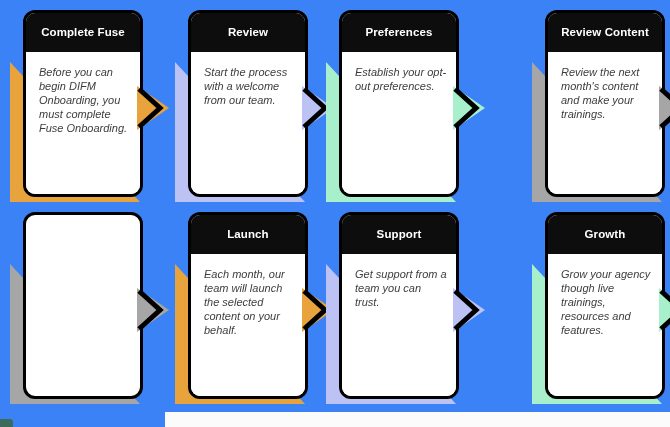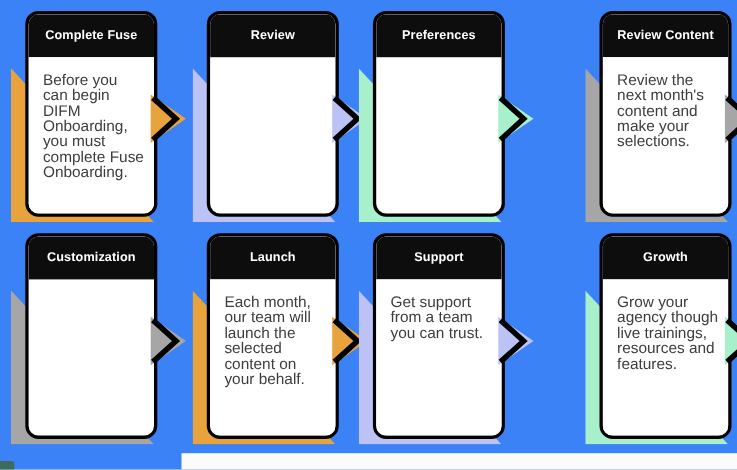--- a/index.html
+++ b/index.html
@@ -110,24 +110,25 @@
     white-space: nowrap;
   }
 
   .card-body {
     flex: 1 1 auto;
     background: #ffffff;
     padding: 13px 9px 8px 13px;
     box-sizing: border-box;
   }
   .card-text {
-    font-size: 14px;
+    font-size: 11px;
     line-height: 14px;
     color: #3d3d3d;
     margin: 0;
+    font-style: italic;
   }
 
   
   .chevron {
     position: absolute;
     left: 127px;
     top: 74px;
     width: 38px;
     height: 48px;
   }
@@ -156,69 +157,72 @@
             <polyline points="4,5 25,24 4,43" fill="none" stroke="#000000" stroke-width="5" stroke-linejoin="miter" stroke-linecap="butt"></polyline>
           </svg>
         </div>
       </div>
       <div class="cell cell-1">
         <div class="tri-shadow" style="background: rgb(189, 194, 245);"></div>
         <div class="card">
           <div class="card-header">
             <div class="card-title">Review</div>
           </div>
+          <div class="card-body">
+            <p class="card-text">Start the process with a welcome from our team.</p>
+          </div>
         </div>
         <div class="chevron">
           <svg width="38" height="48" viewBox="0 0 38 48" xmlns="http://www.w3.org/2000/svg">
             <path d="M2 2 L34 24 L2 46 Z" fill="#BDC2F5"></path>
             <polyline points="4,5 25,24 4,43" fill="none" stroke="#000000" stroke-width="5" stroke-linejoin="miter" stroke-linecap="butt"></polyline>
           </svg>
         </div>
       </div>
       <div class="cell cell-2">
         <div class="tri-shadow" style="background: rgb(168, 239, 203);"></div>
         <div class="card">
           <div class="card-header">
             <div class="card-title">Preferences</div>
           </div>
+          <div class="card-body">
+            <p class="card-text">Establish your opt-out preferences.</p>
+          </div>
         </div>
         <div class="chevron">
           <svg width="38" height="48" viewBox="0 0 38 48" xmlns="http://www.w3.org/2000/svg">
             <path d="M2 2 L34 24 L2 46 Z" fill="#A8EFCB"></path>
             <polyline points="4,5 25,24 4,43" fill="none" stroke="#000000" stroke-width="5" stroke-linejoin="miter" stroke-linecap="butt"></polyline>
           </svg>
         </div>
       </div>
       <div class="cell cell-3">
         <div class="tri-shadow" style="background: rgb(166, 166, 166);"></div>
         <div class="card">
           <div class="card-header">
             <div class="card-title">Review Content</div>
           </div>
           <div class="card-body">
-            <p class="card-text">Review the next month's content and make your selections.</p>
+            <p class="card-text">Review the next month's content and make your trainings.</p>
           </div>
         </div>
         <div class="chevron">
           <svg width="38" height="48" viewBox="0 0 38 48" xmlns="http://www.w3.org/2000/svg">
             <path d="M2 2 L34 24 L2 46 Z" fill="#A6A6A6"></path>
             <polyline points="4,5 25,24 4,43" fill="none" stroke="#000000" stroke-width="5" stroke-linejoin="miter" stroke-linecap="butt"></polyline>
           </svg>
         </div>
       </div>
     </div>
 
   <div class="row row-2">
 
   <div class="cell cell-0">
         <div class="tri-shadow" style="background: rgb(166, 166, 166);"></div>
         <div class="card">
-          <div class="card-header">
-            <div class="card-title">Customization</div>
-          </div>
         </div>
         <div class="chevron">
           <svg width="38" height="48" viewBox="0 0 38 48" xmlns="http://www.w3.org/2000/svg">
             <path d="M2 2 L34 24 L2 46 Z" fill="#A6A6A6"></path>
             <polyline points="4,5 25,24 4,43" fill="none" stroke="#000000" stroke-width="5" stroke-linejoin="miter" stroke-linecap="butt"></polyline>
           </svg>
         </div>
       </div>
       <div class="cell cell-1">
         <div class="tri-shadow" style="background: rgb(232, 163, 61);"></div>

